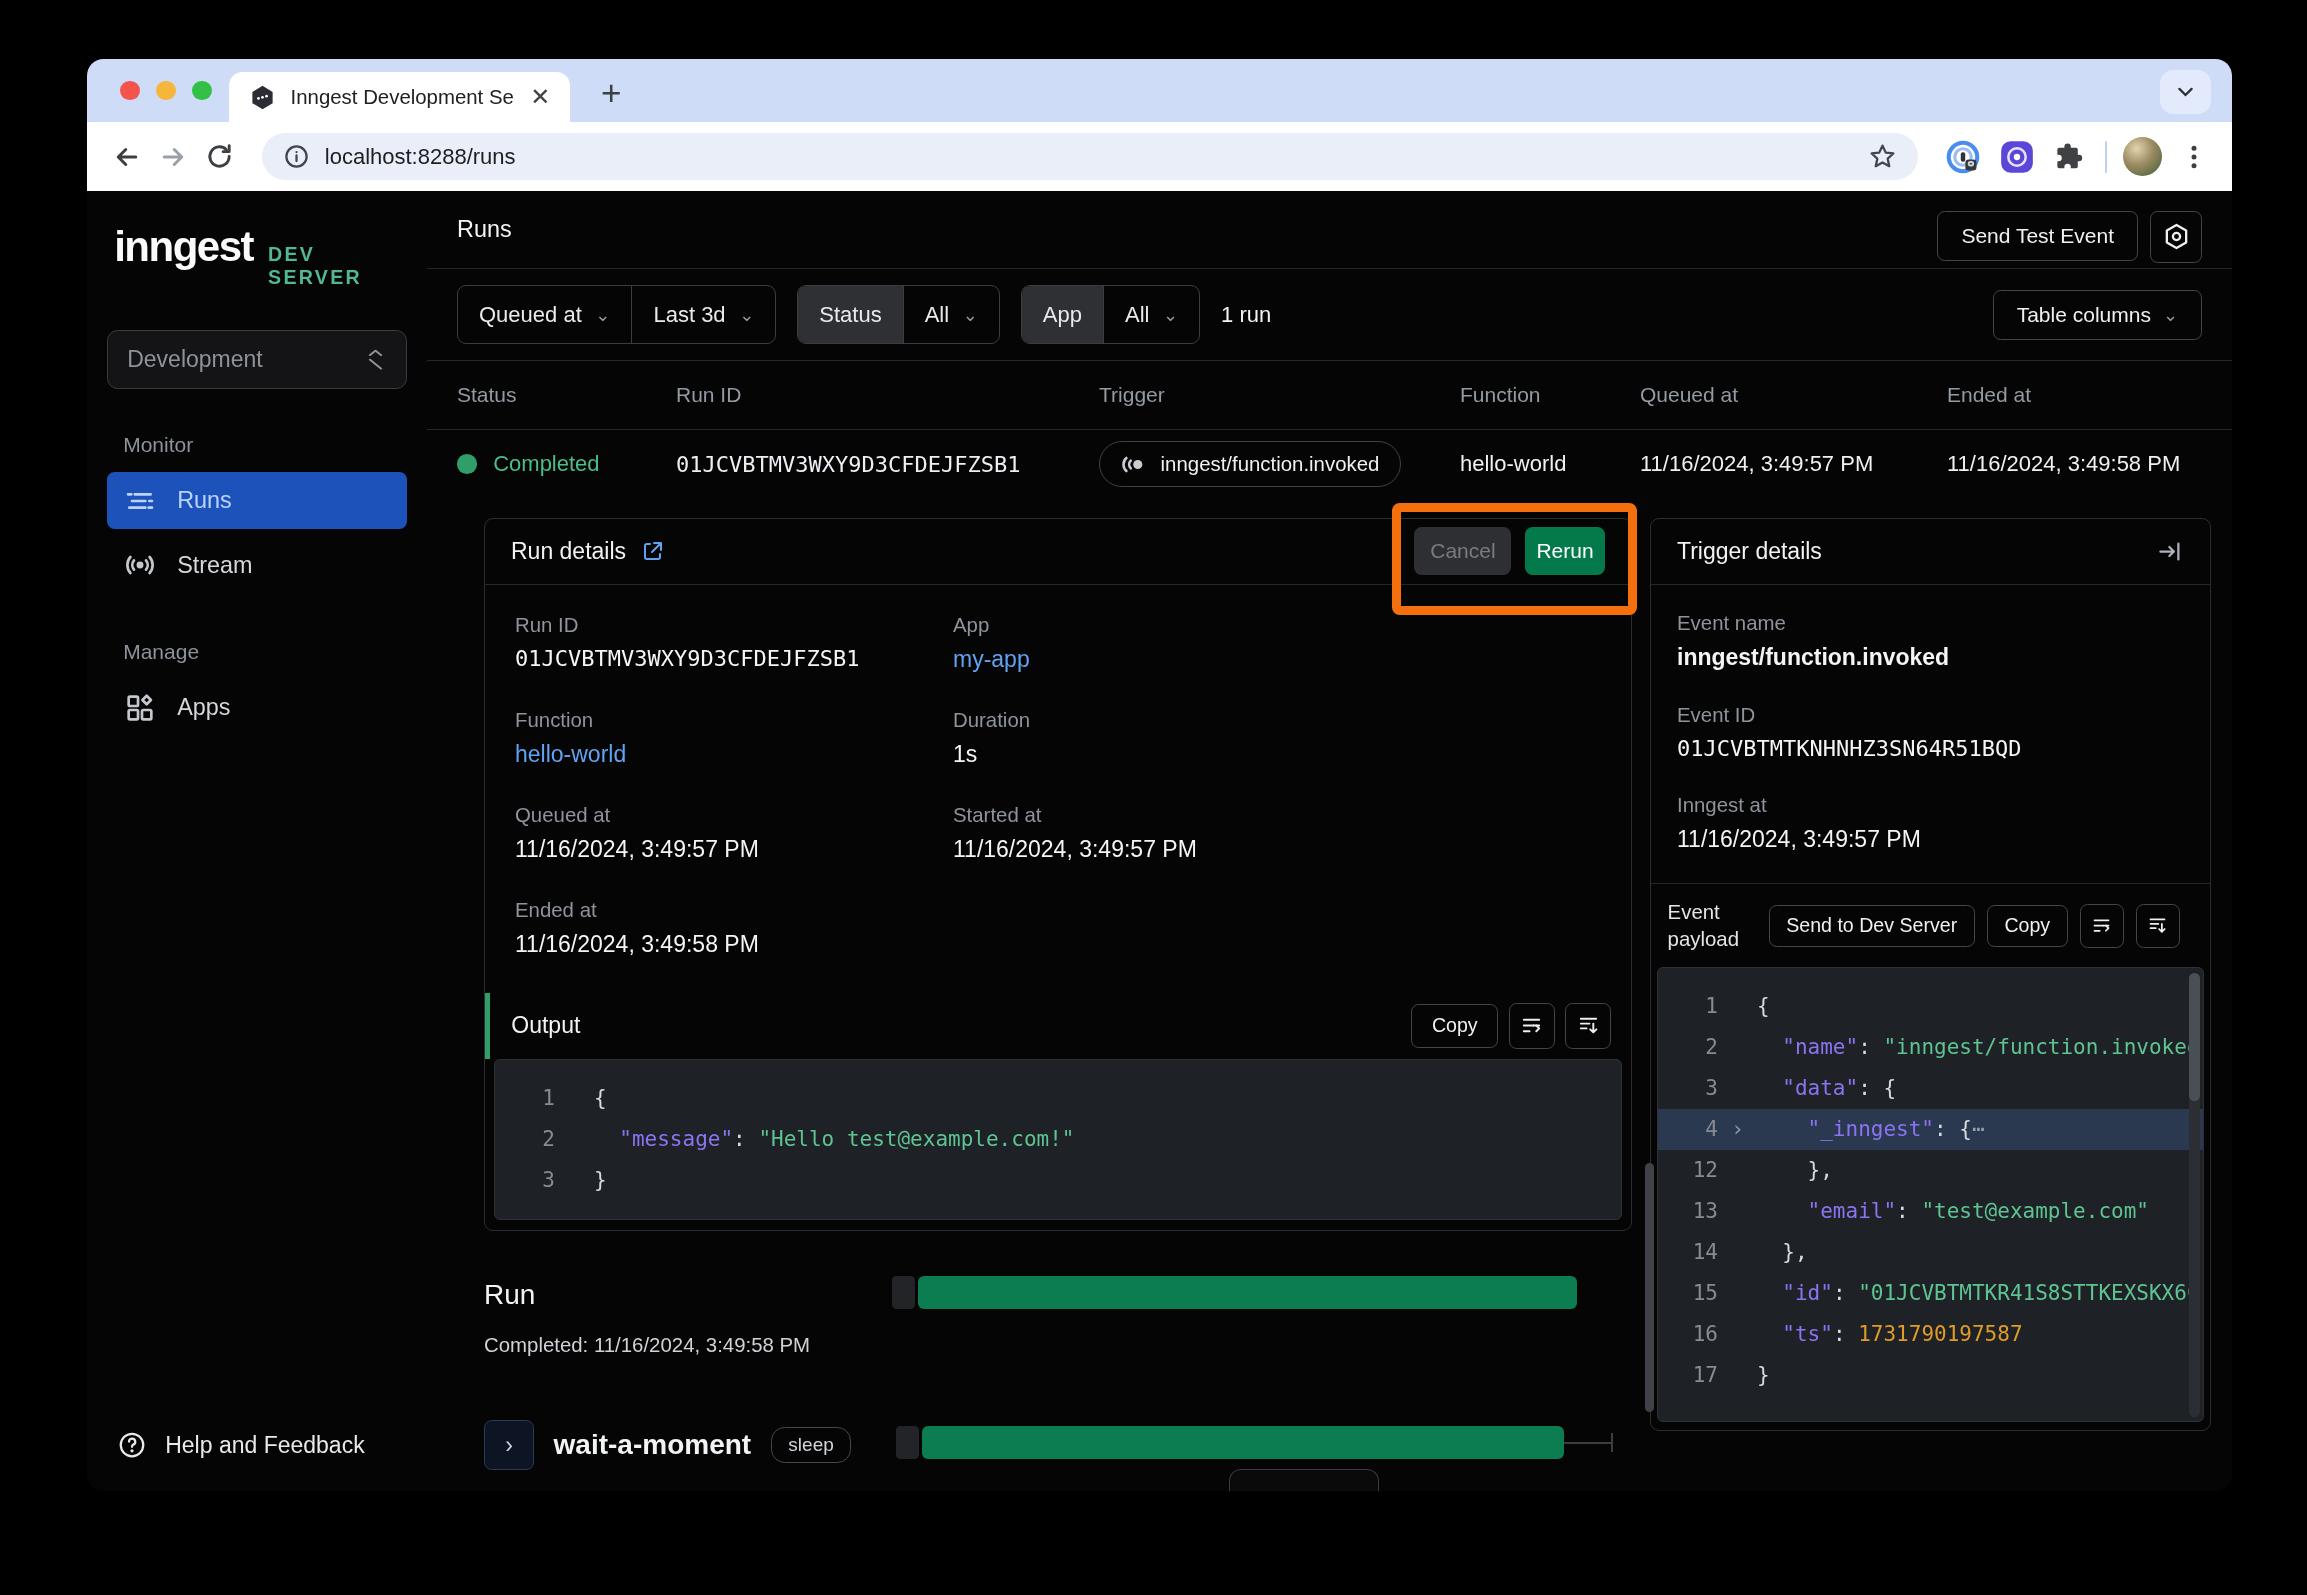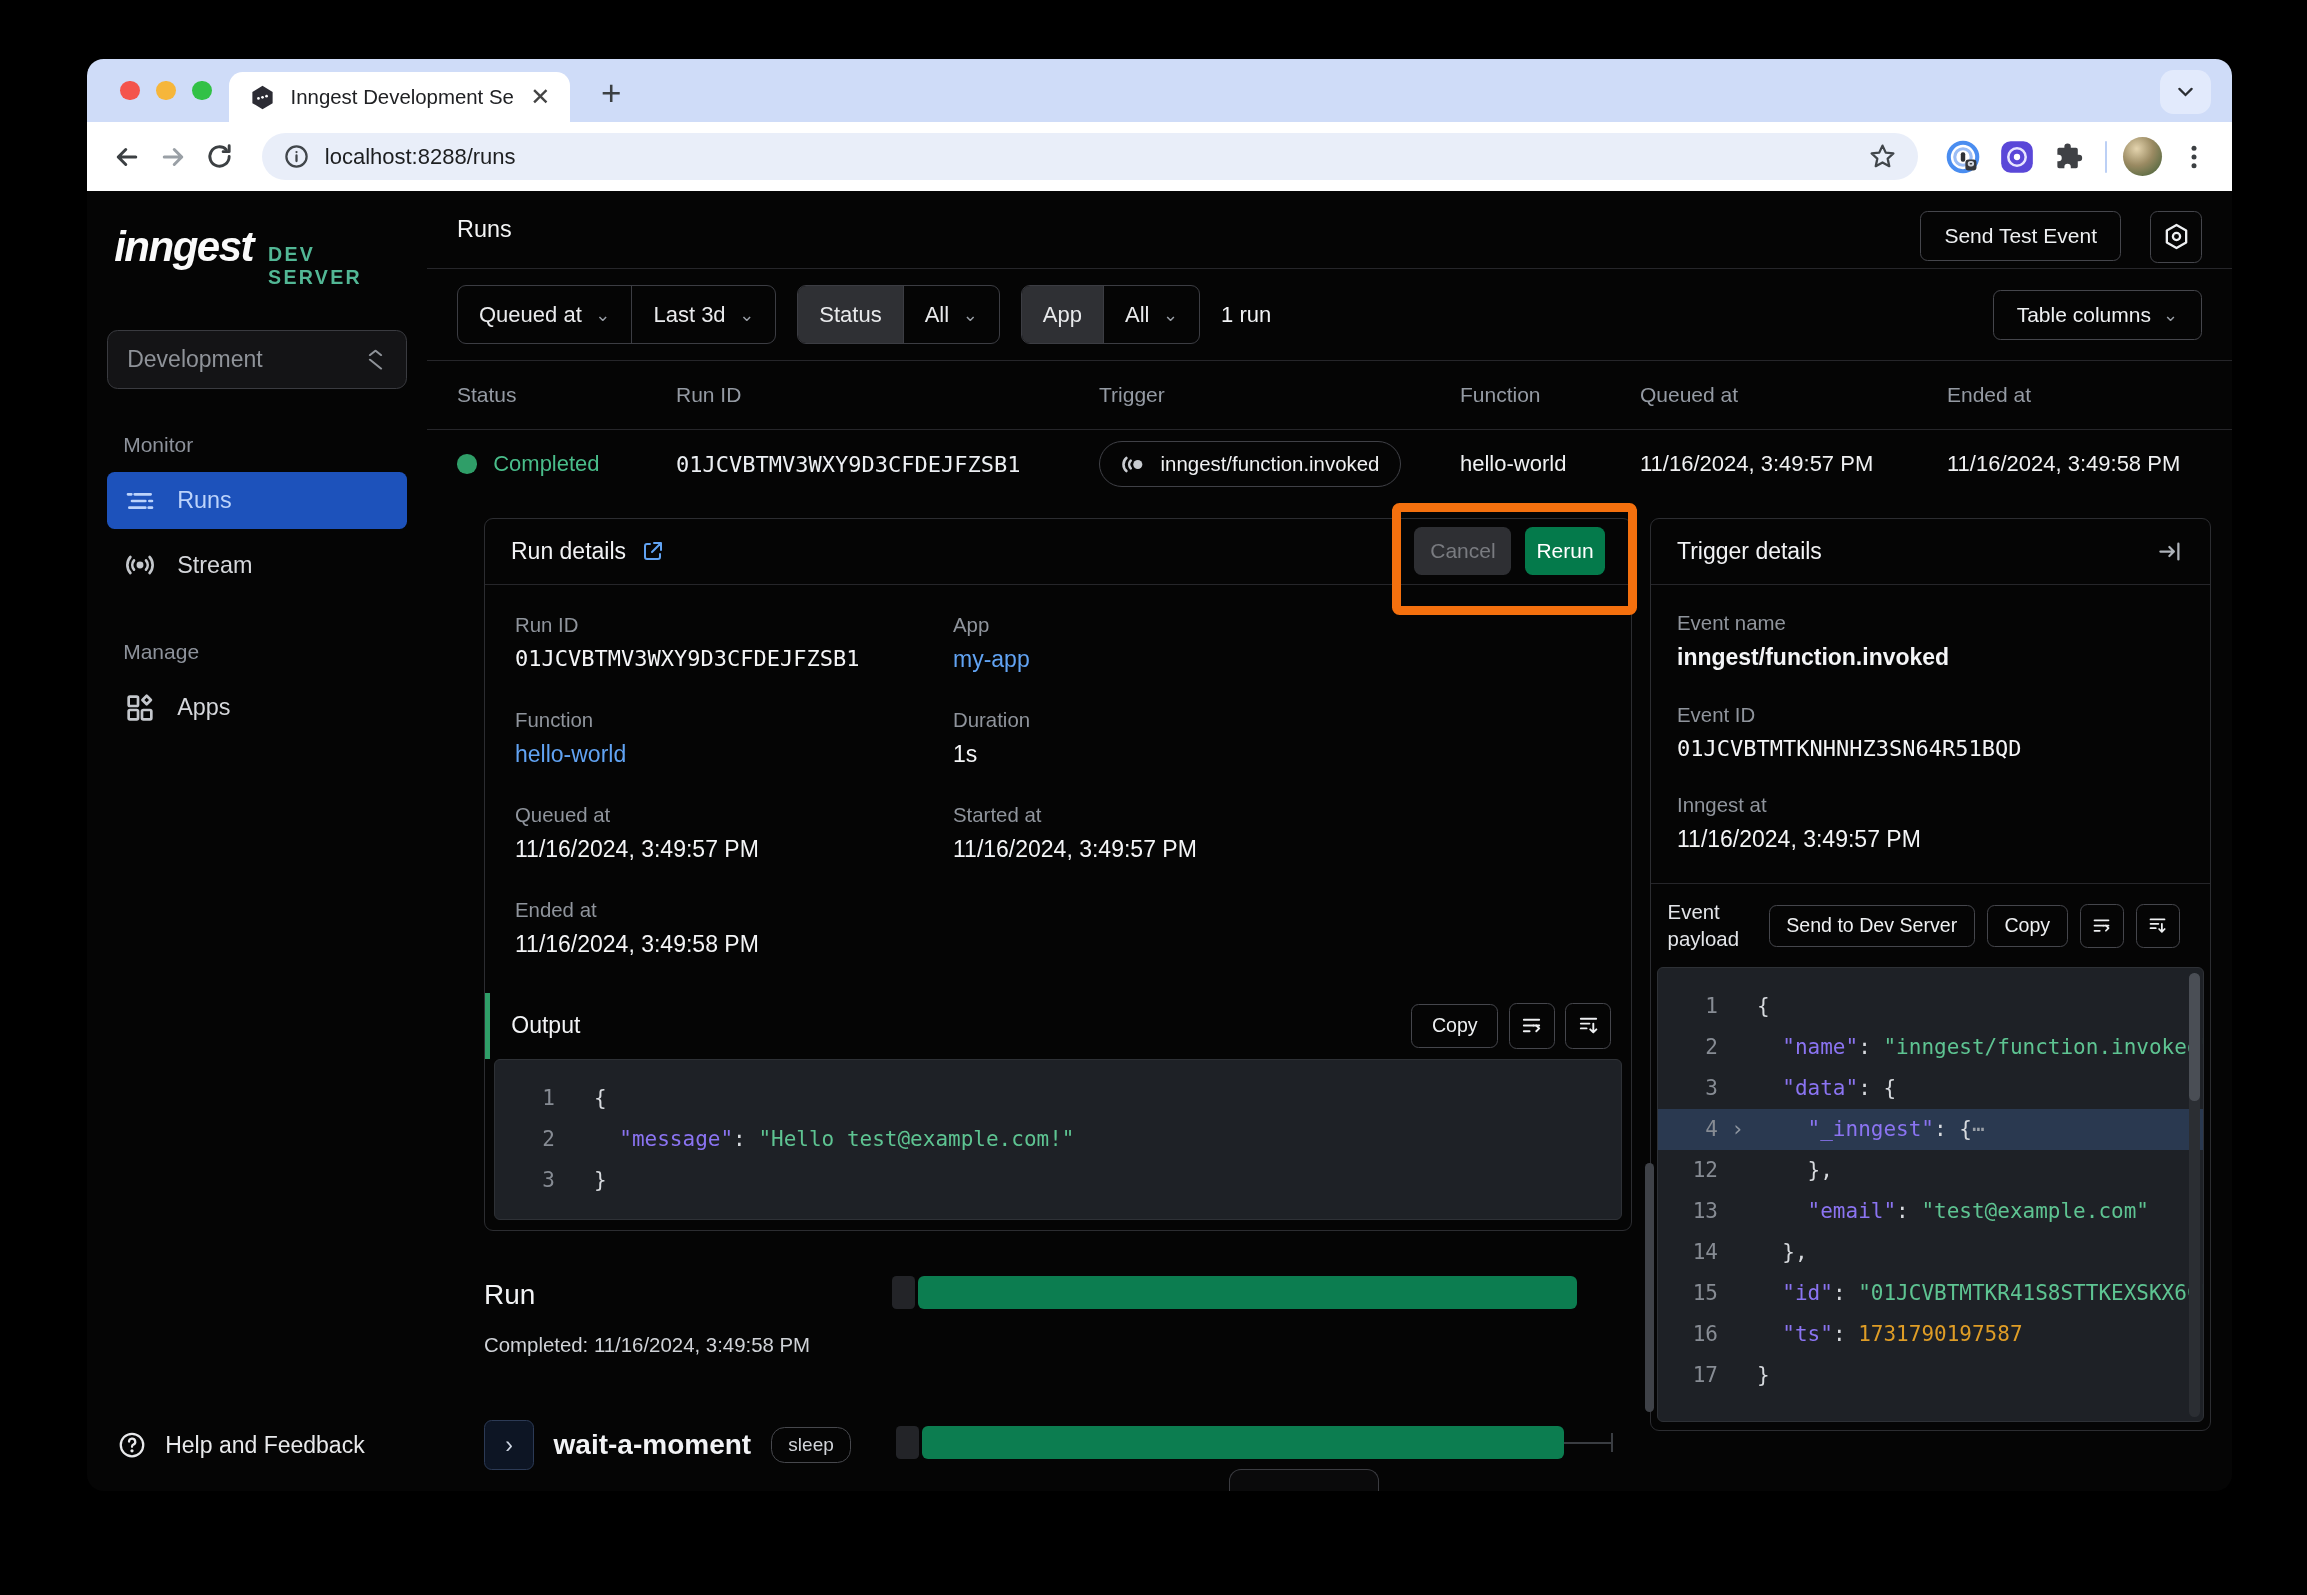--- a/index.html
+++ b/index.html
@@ -24,35 +24,35 @@
   .omnibox{flex:1;height:47px;background:#e9eef9;border-radius:23.4px;display:flex;align-items:center;
     padding:0 21px;margin:0 12px;gap:15px;}
   .url{font-size:22px;color:#1d1e20;flex:1;}
   .tb-right{display:flex;align-items:center;gap:16.6px;}
   .sep{width:2.3px;height:32px;background:#bcd0f5;border-radius:1.5px;}
   .avatar{width:39px;height:39px;border-radius:50%;background:radial-gradient(circle at 35% 30%,#e4d4ae,#9a8a62 45%,#5d6d45 80%,#3c4a30);}
   
   .app{display:flex;height:calc(100% - 133px);background:#050505;color:#e7e8ea;}
   .sidebar{width:340px;box-sizing:border-box;display:flex;flex-direction:column;padding:32px 19.6px 30px;flex-shrink:0;}
   .brand-row{display:flex;align-items:baseline;gap:15px;padding-left:7.6px;margin-bottom:41px;}
-  .brand{font-size:42px;font-weight:800;color:#fafafa;letter-spacing:-1.5px;font-style:italic;}
+  .brand{font-size:42px;font-weight:800;color:#fafafa;letter-spacing:-1.5px;}
   .badge{font-size:19.6px;color:#52b795;letter-spacing:2.3px;font-weight:600;}
   .env-select{height:57px;border:0.8px solid #3a3b40;background:#141416;border-radius:10.6px;display:flex;
     align-items:center;justify-content:space-between;padding:0 19.6px;color:#8f9399;font-size:23px;}
   .section-label{margin:44px 0 15px 16.6px;color:#8d929b;font-size:21px;}
   .section-label.second{margin-top:39px;}
   .nav-item{height:57px;border-radius:7.6px;display:flex;align-items:center;gap:21px;padding:0 16.6px;
     font-size:23.4px;color:#d5d7db;margin-bottom:7.6px;}
   .nav-item.active{background:#1d52bb;color:#bcd3fb;}
   .nav-item .ic{width:33px;display:flex;justify-content:center;}
   .help-row{margin-top:auto;display:flex;gap:18px;align-items:center;color:#e8e9eb;font-size:23px;padding-left:10.6px;}
   .main{flex:1;display:flex;flex-direction:column;min-width:0;position:relative;}
   .main-header{height:77px;display:flex;align-items:center;padding:0 30px;border-bottom:0.8px solid #26262a;flex-shrink:0;}
   .page-title{font-size:23.4px;color:#f4f5f6;}
-  .mh-actions{margin-left:auto;display:flex;gap:29px;margin-top:14px;}
+  .mh-actions{margin-left:auto;display:flex;gap:12px;margin-top:14px;}
   .btn-outline{height:50px;border:0.8px solid #45464c;border-radius:7.6px;background:transparent;color:#eef0f2;
     font-size:21px;padding:0 23px;display:inline-flex;align-items:center;gap:12px;box-sizing:border-box;}
   .icon-btn{width:50px;height:50px;border:0.8px solid #45464c;border-radius:7.6px;display:flex;
     align-items:center;justify-content:center;background:transparent;}
   .filter-row{height:91px;display:flex;align-items:center;gap:21px;padding:0 30px;border-bottom:0.8px solid #26262a;flex-shrink:0;}
   .seg-group{display:flex;border:0.8px solid #3c3d43;border-radius:9px;height:57px;overflow:hidden;}
   .seg{display:flex;align-items:center;gap:13.6px;padding:0 21px;font-size:22px;color:#e9eaec;}
   .seg.bordered{border-right:0.8px solid #3c3d43;}
   .seg.shaded{background:#2f3034;}
   .chev{font-size:18px;color:#9a9fa7;}

